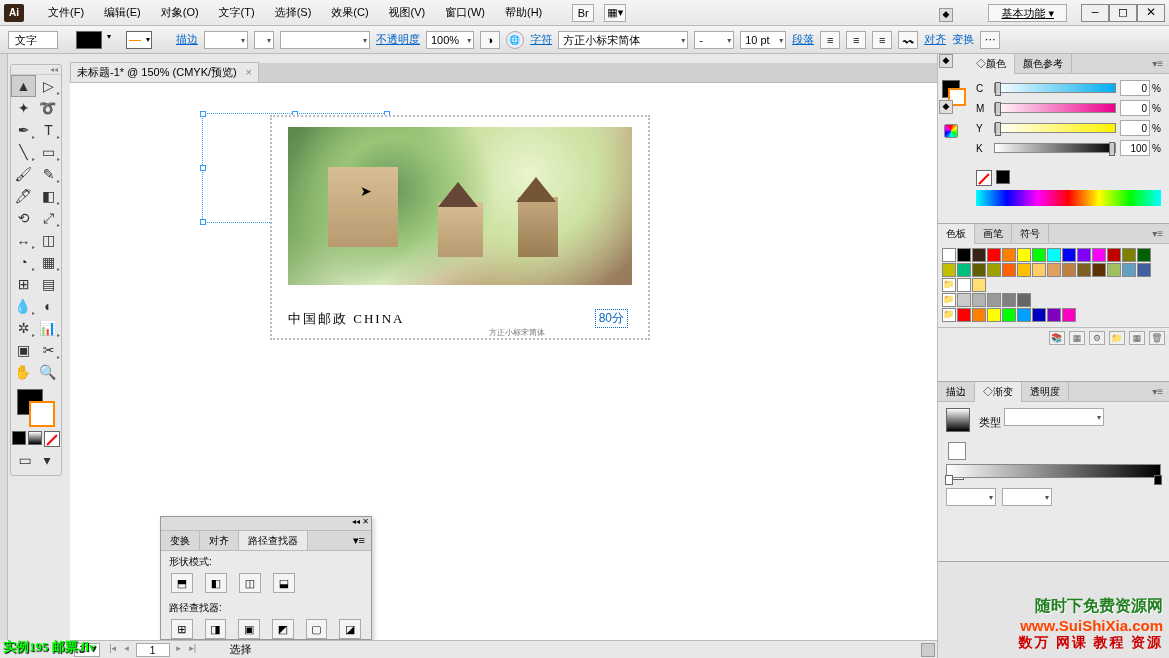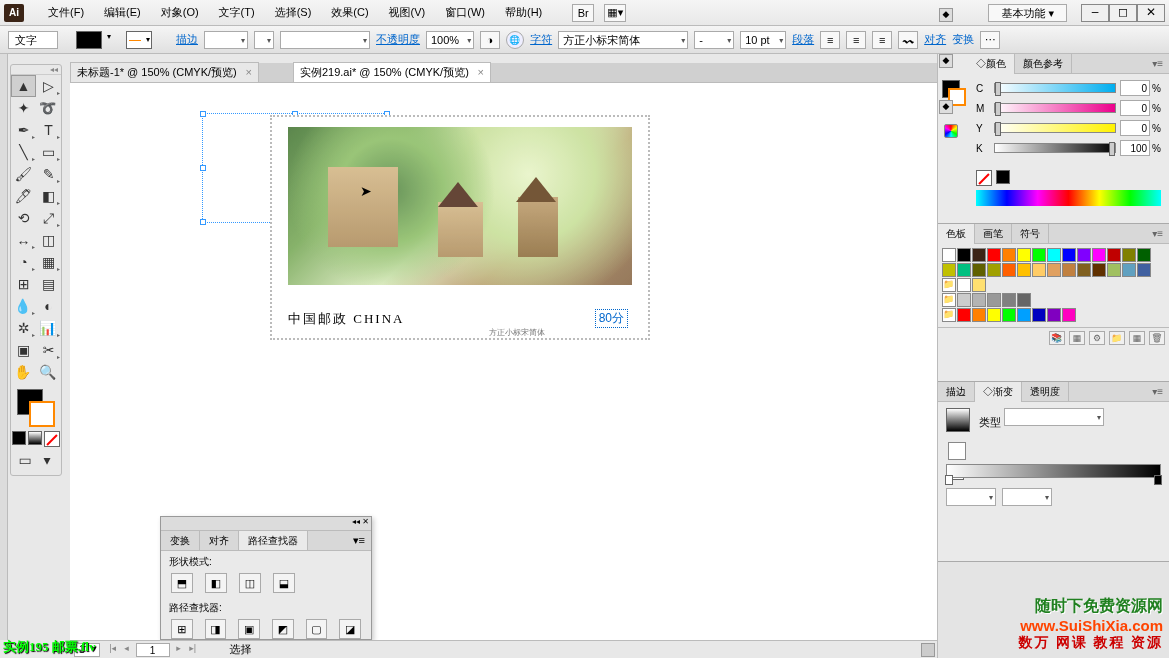--- a/index.html
+++ b/index.html
@@ -6,21 +6,21 @@
 body { background: #e8e8e8; width: 1169px; height: 658px; overflow: hidden; position: relative; }
 
 
 .menubar { height: 26px; background: linear-gradient(#f5f5f5,#e8e8e8); border-bottom: 1px solid #bbb; display: flex; align-items: center; padding: 0 4px; }
 .app-icon { width: 20px; height: 18px; background: #3b2416; color: #fff; text-align: center; line-height: 18px; font-weight: bold; font-size: 10px; border-radius: 2px; margin-right: 14px; }
 .menu-item { padding: 0 10px; cursor: default; }
 .menubar-right { margin-left: auto; display: flex; align-items: center; gap: 4px; }
 .win-controls { display: flex; margin-left: 10px; }
 .win-btn { width: 28px; height: 18px; border: 1px solid #888; background: #f0f0f0; text-align: center; line-height: 14px; font-size: 12px; }
 .sm-icon { width: 22px; height: 18px; border: 1px solid #aaa; background: #f8f8f8; display: inline-flex; align-items: center; justify-content: center; }
-.workspace-label { padding: 0 12px; border: 1px solid #aaa; background: #f8f8f8; height: 18px; line-height: 16px; }
+.workspace-label { padding: 0 12px; border: 1px solid #aaa; background: #f8f8f8; height: 18px; line-height: 16px; text-decoration: underline; }
 
 
 .optionsbar { height: 28px; background: linear-gradient(#f5f5f5,#e0e0e0); border-bottom: 1px solid #bbb; display: flex; align-items: center; padding: 0 8px; gap: 6px; }
 .tool-label { border: 1px solid #aaa; background: #fff; padding: 1px 20px 1px 6px; height: 18px; line-height: 15px; }
 .color-swatch { width: 26px; height: 18px; background: #000; border: 1px solid #666; position: relative; }
 .color-swatch::after { content: '▾'; position: absolute; right: -10px; font-size: 8px; }
 .stroke-swatch { width: 26px; height: 18px; background: #fff; border: 1px solid #666; position: relative; }
 .stroke-swatch::before { content:''; position:absolute; left:2px; top:8px; right:10px; height:1px; background:#f80; }
 .stroke-swatch::after { content: '▾'; position: absolute; right: 1px; top: 3px; font-size: 8px; }
 .opt-link { color: #0066cc; text-decoration: underline; cursor: pointer; }
@@ -245,24 +245,20 @@
   </div>
   <div class="mini-row" style="margin-top:4px">
     <div class="tool-btn" style="width:20px;height:18px">▭</div>
     <div class="tool-btn" style="width:20px;height:18px">▾</div>
   </div>
 </div>
 
 <div class="doctabs">
   <div class="doctab">
     <span>未标题-1* @ 150% (CMYK/预览)</span>
-    <span class="close">×</span>
-  </div>
-  <div class="doctab active">
-    <span>实例219.ai* @ 150% (CMYK/预览)</span>
     <span class="close">×</span>
   </div>
 </div>
 
 <div class="canvas-area">
   <div class="artboard">
     <div class="selection-box">
       <div class="sel-handle" style="left:-3px;top:-3px"></div>
       <div class="sel-handle" style="right:-3px;top:-3px"></div>
       <div class="sel-handle" style="left:-3px;bottom:-3px"></div>

